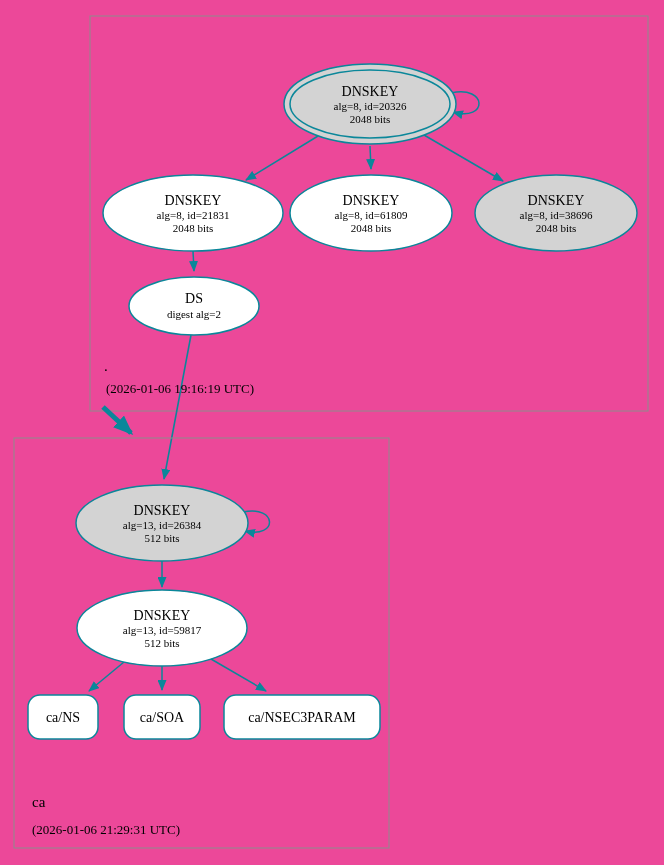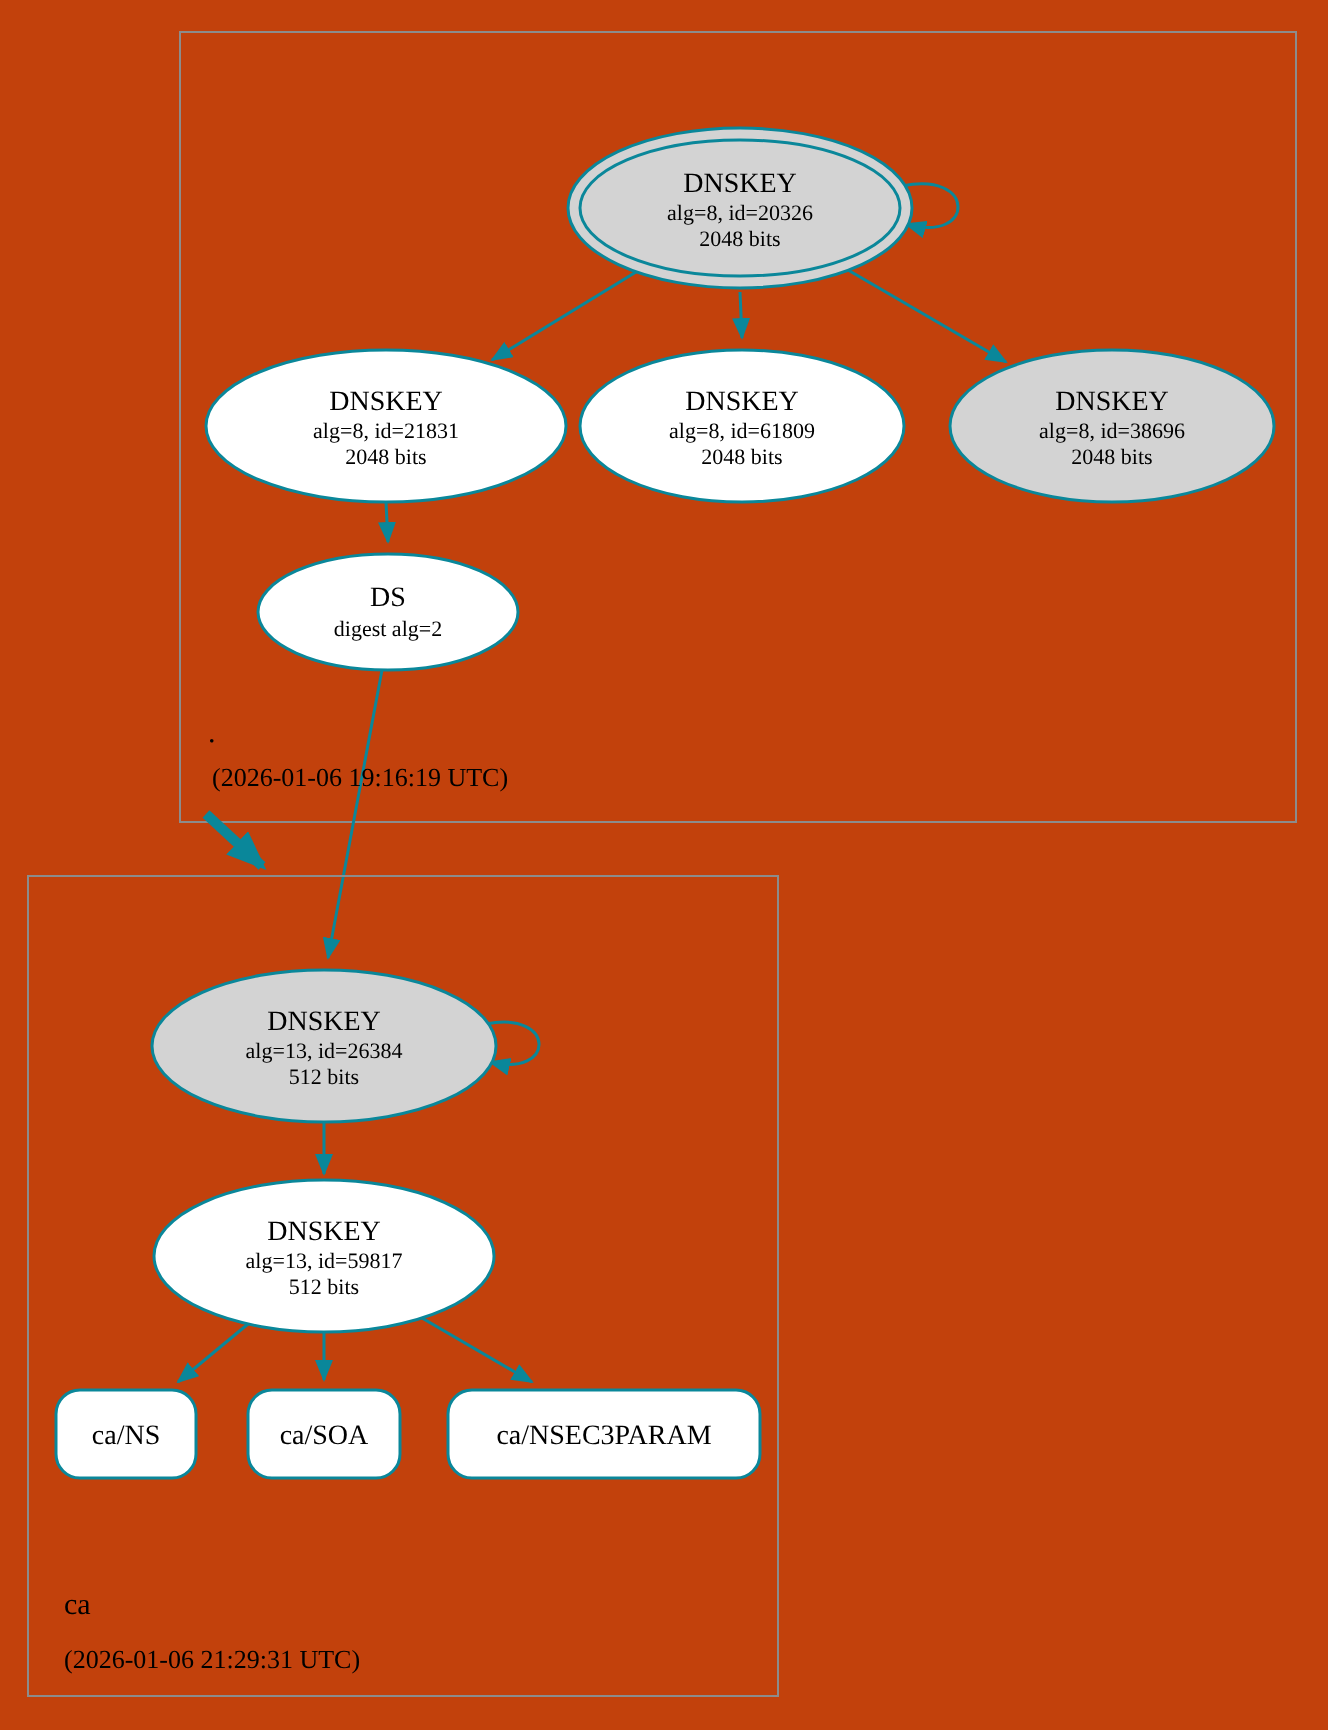--- a/index.html
+++ b/index.html
@@ -7,21 +7,21 @@
     padding:0;
     background:#ffffff;
     width:664px;
     height:865px;
     font-family:"Liberation Serif", serif;
   }
   .stage{
     position:relative;
     width:664px;
     height:865px;
-    background:#c2410c;
+    background:#ec4899;
     overflow:hidden;
   }
   svg text{
     font-family:"Liberation Serif", serif;
     fill:#000000;
   }
   .node-title{ font-size:14px; text-anchor:middle; }
   .node-detail{ font-size:11px; text-anchor:middle; }
   .rrset-label{ font-size:14px; text-anchor:middle; }
   .zone-name{ font-size:15px; text-anchor:start; }

